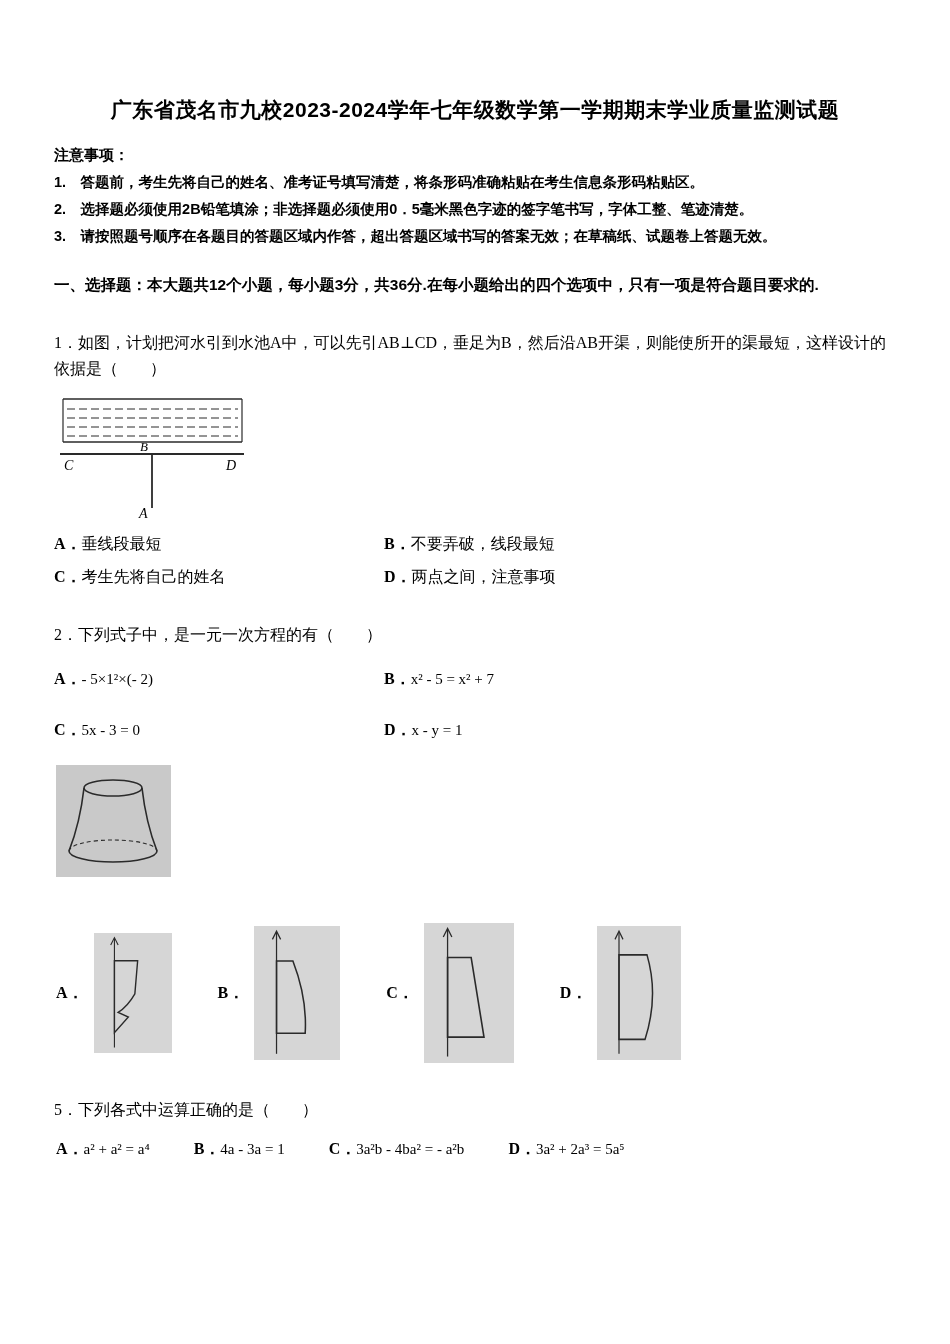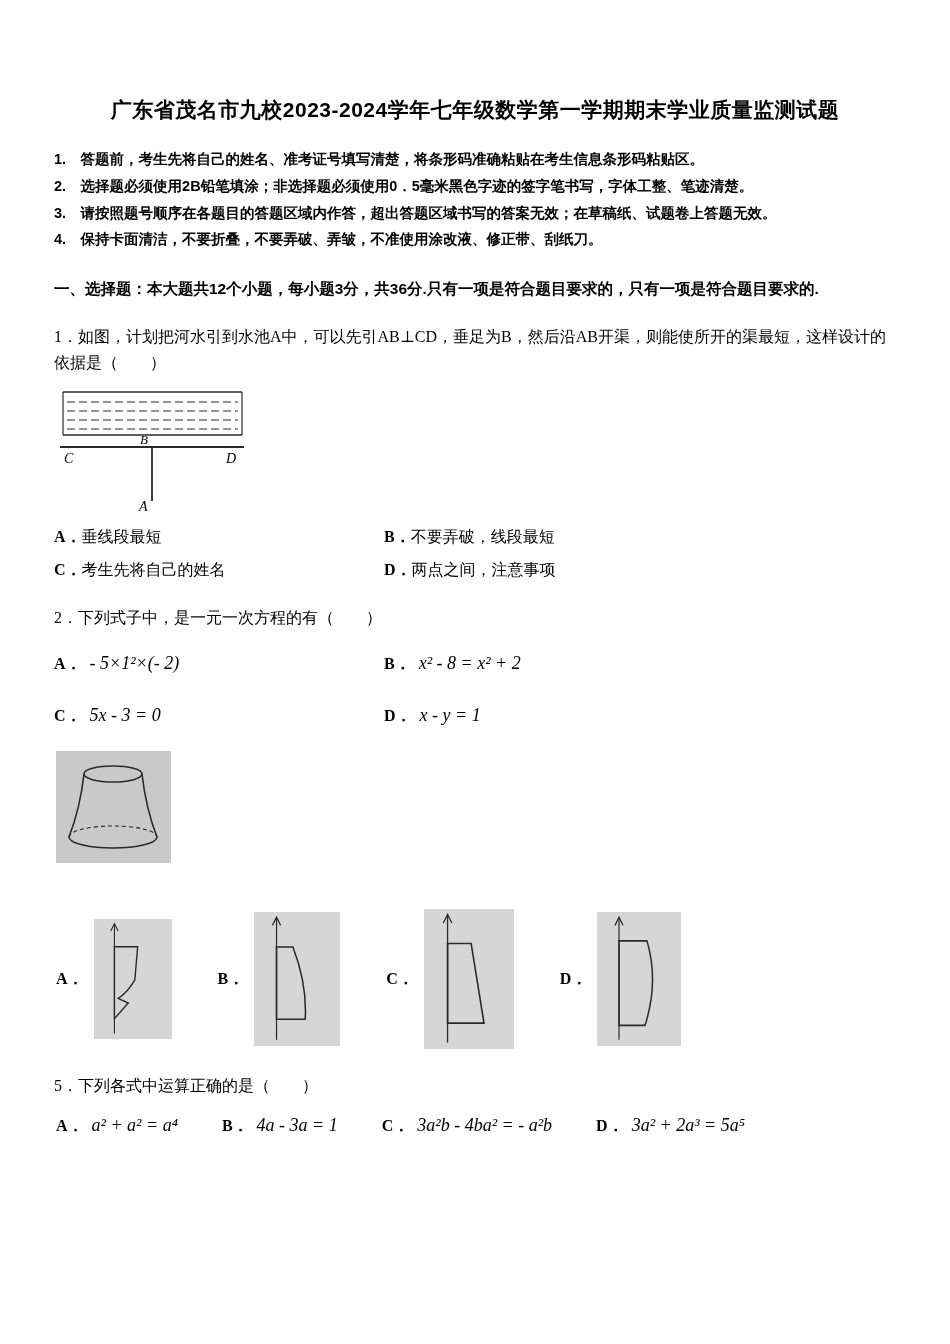--- a/index.html
+++ b/index.html
@@ -36,35 +36,33 @@
   }
   .section-heading {
     font-family: "Liberation Sans", "DejaVu Sans", sans-serif;
     font-weight: 700;
     font-size: 15.5px;
     margin: 26px 0 0 0;
   }
   .q-text {
     font-size: 16px;
     line-height: 1.6;
-    margin: 24px 0 6px 0;
+    margin: 34px 0 6px 0;
   }
   .fig-q1 { margin: 8px 0 14px 2px; display: block; }
   .opt-grid-2col {
     display: grid;
     grid-template-columns: 330px auto;
     row-gap: 12px;
     margin: 12px 0 10px 0;
   }
   .opt { display: flex; align-items: baseline; }
   .opt-label { font-weight: 700; white-space: nowrap; }
   .math {
-    font-style: italic;
-    font-size: 18px;
-    margin-left: 8px;
+    font-size: 15px;
     white-space: nowrap;
   }
   .q2-opts { row-gap: 30px; margin-top: 22px; margin-bottom: 14px; }
   .photo {
     display: inline-block;
     line-height: 0;
   }
   .photo-main { background: var(--photo-main, #c9c9c9); margin: 10px 0 16px 2px; }
   .photo-option { background: var(--photo-option, #d6d6d6); }
   .q3-opts {
@@ -83,27 +81,27 @@
   svg { display: block; }
 </style>
 </head>
 <body>
 
 <div class="page">
 
   <h1 class="title">广东省茂名市九校2023-2024学年七年级数学第一学期期末学业质量监测试题</h1>
 
   <div>
+    <p class="notice-heading">注意事项：</p>
     <p class="notice-item">1.　答题前，考生先将自己的姓名、准考证号填写清楚，将条形码准确粘贴在考生信息条形码粘贴区。</p>
     <p class="notice-item">2.　选择题必须使用2B铅笔填涂；非选择题必须使用0．5毫米黑色字迹的签字笔书写，字体工整、笔迹清楚。</p>
     <p class="notice-item">3.　请按照题号顺序在各题目的答题区域内作答，超出答题区域书写的答案无效；在草稿纸、试题卷上答题无效。</p>
-    <p class="notice-item">4.　保持卡面清洁，不要折叠，不要弄破、弄皱，不准使用涂改液、修正带、刮纸刀。</p>
-  </div>
-
-  <p class="section-heading">一、选择题：本大题共12个小题，每小题3分，共36分.只有一项是符合题目要求的，只有一项是符合题目要求的.</p>
+  </div>
+
+  <p class="section-heading">一、选择题：本大题共12个小题，每小题3分，共36分.在每小题给出的四个选项中，只有一项是符合题目要求的.</p>
 
   <div>
     <p class="q-text">1．如图，计划把河水引到水池A中，可以先引AB⊥CD，垂足为B，然后沿AB开渠，则能使所开的渠最短，这样设计的依据是（　　）</p>
 
     <svg class="fig-q1" width="192" height="130" viewBox="0 0 192 130">
       <g stroke="#2a2a2a">
         <line x1="7" y1="9" x2="186" y2="9" stroke-width="1.6"></line>
         <line x1="7" y1="9" x2="7" y2="52" stroke-width="1.2"></line>
         <line x1="186" y1="9" x2="186" y2="52" stroke-width="1.2"></line>
         <line x1="11" y1="19" x2="182" y2="19" stroke-width="1" stroke-dasharray="8 4"></line>
@@ -146,21 +144,21 @@
 
   <div>
     <p class="q-text">2．下列式子中，是一元一次方程的有（　　）</p>
     <div class="opt-grid-2col q2-opts">
       <div class="opt">
         <span class="opt-label">A．</span>
         <span class="math">- 5×1²×(- 2)</span>
       </div>
       <div class="opt">
         <span class="opt-label">B．</span>
-        <span class="math">x² - 8 = x² + 2</span>
+        <span class="math">x² - 5 = x² + 7</span>
       </div>
       <div class="opt">
         <span class="opt-label">C．</span>
         <span class="math">5x - 3 = 0</span>
       </div>
       <div class="opt">
         <span class="opt-label">D．</span>
         <span class="math">x - y = 1</span>
       </div>
     </div>

